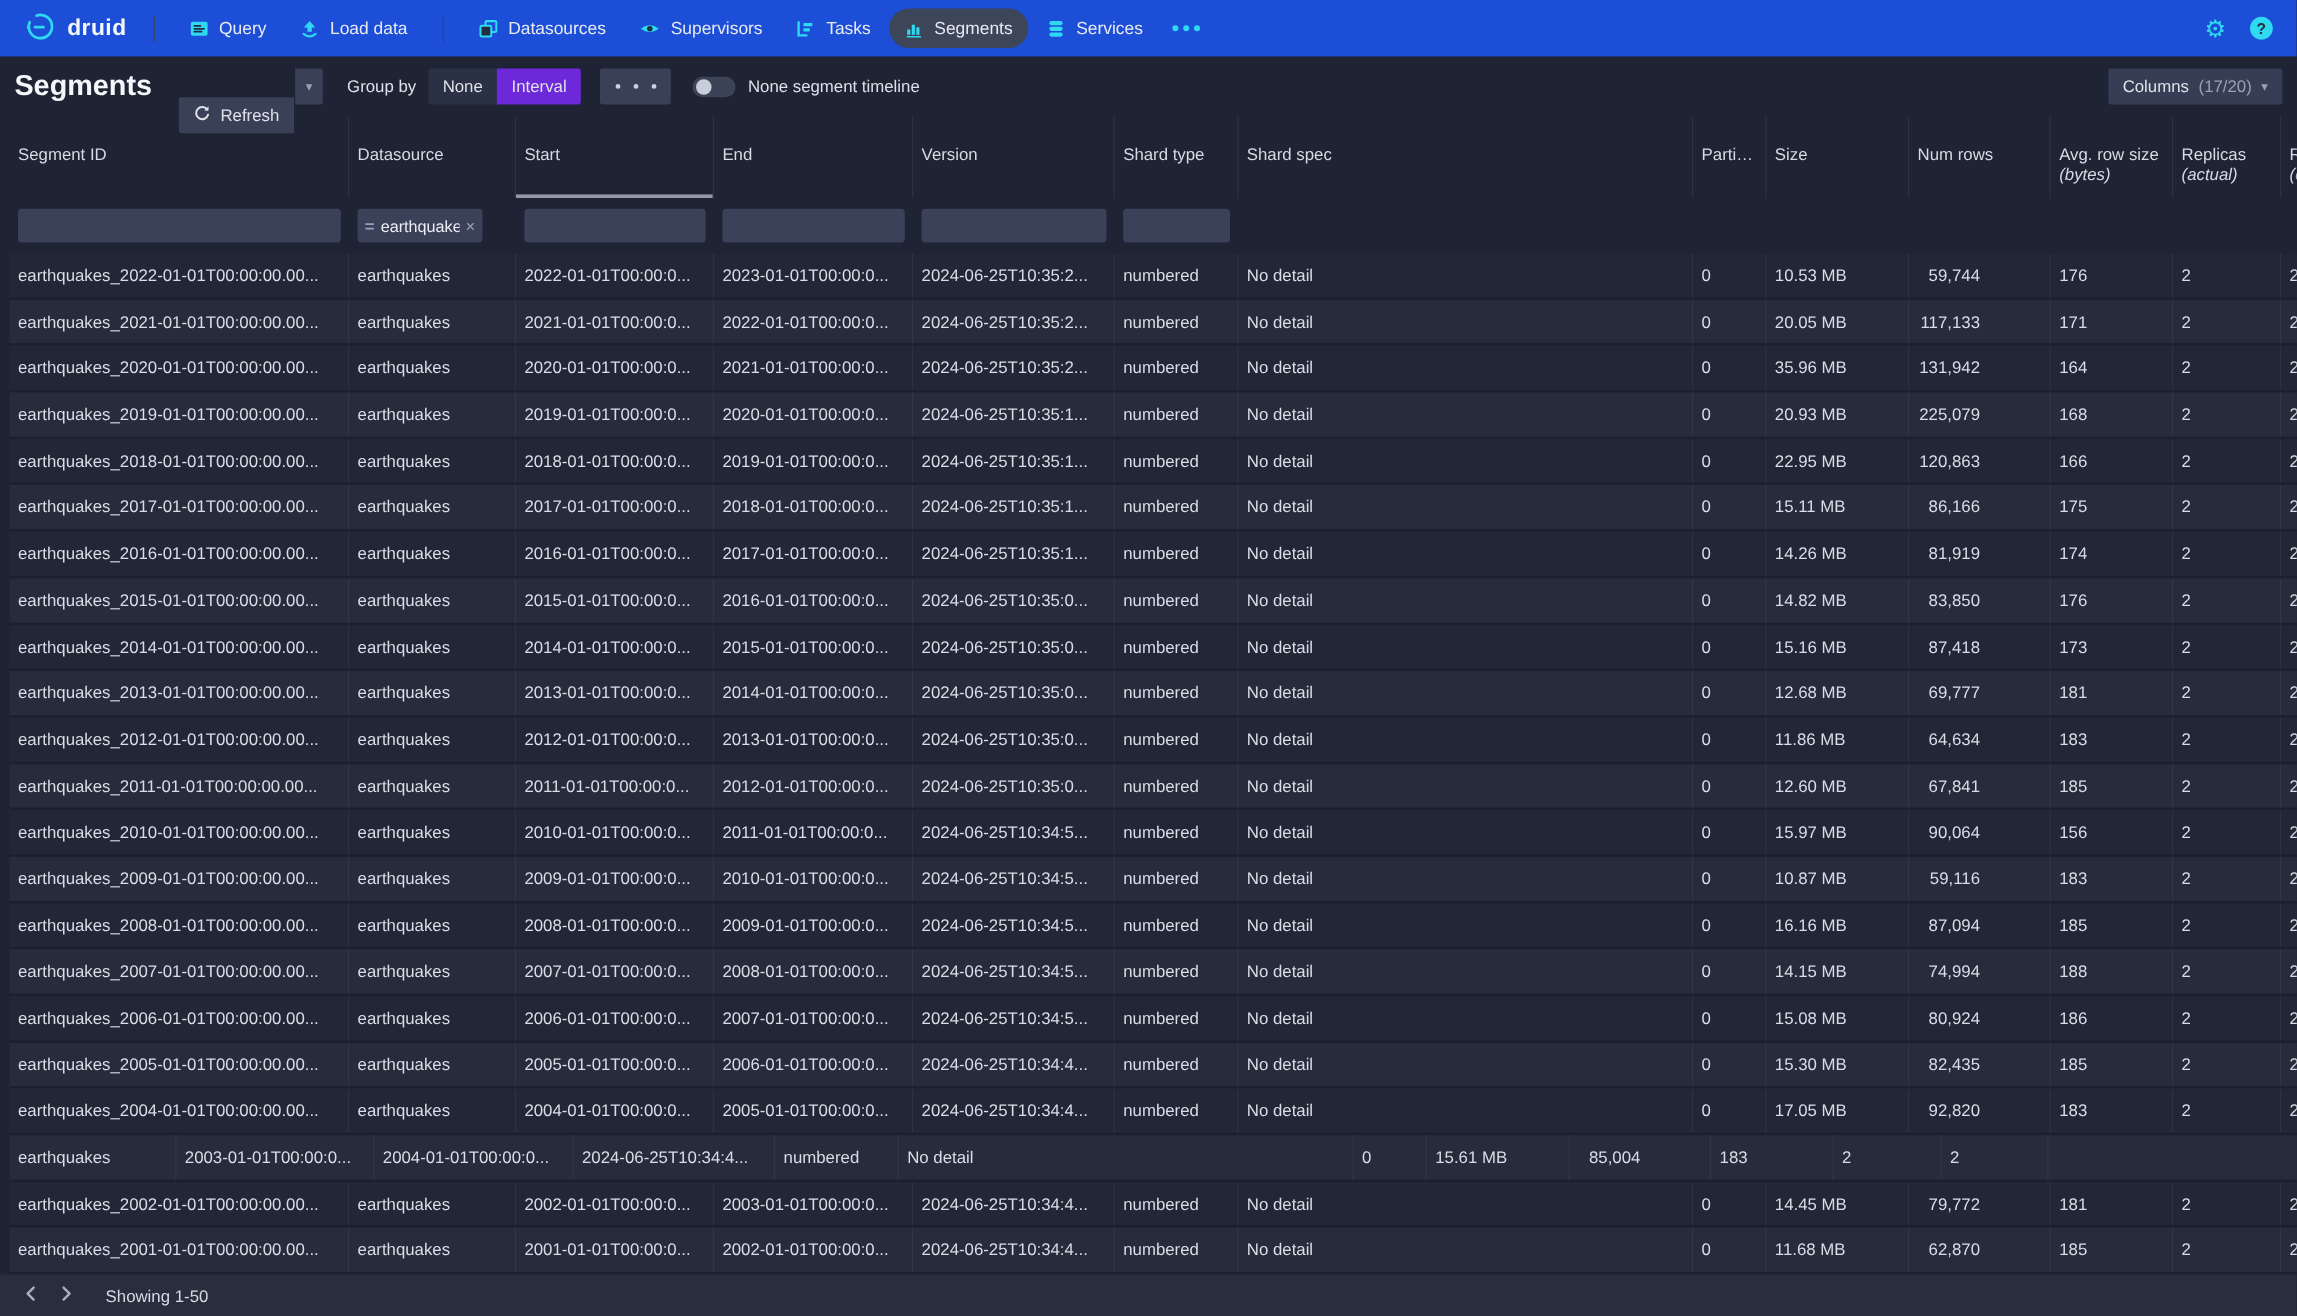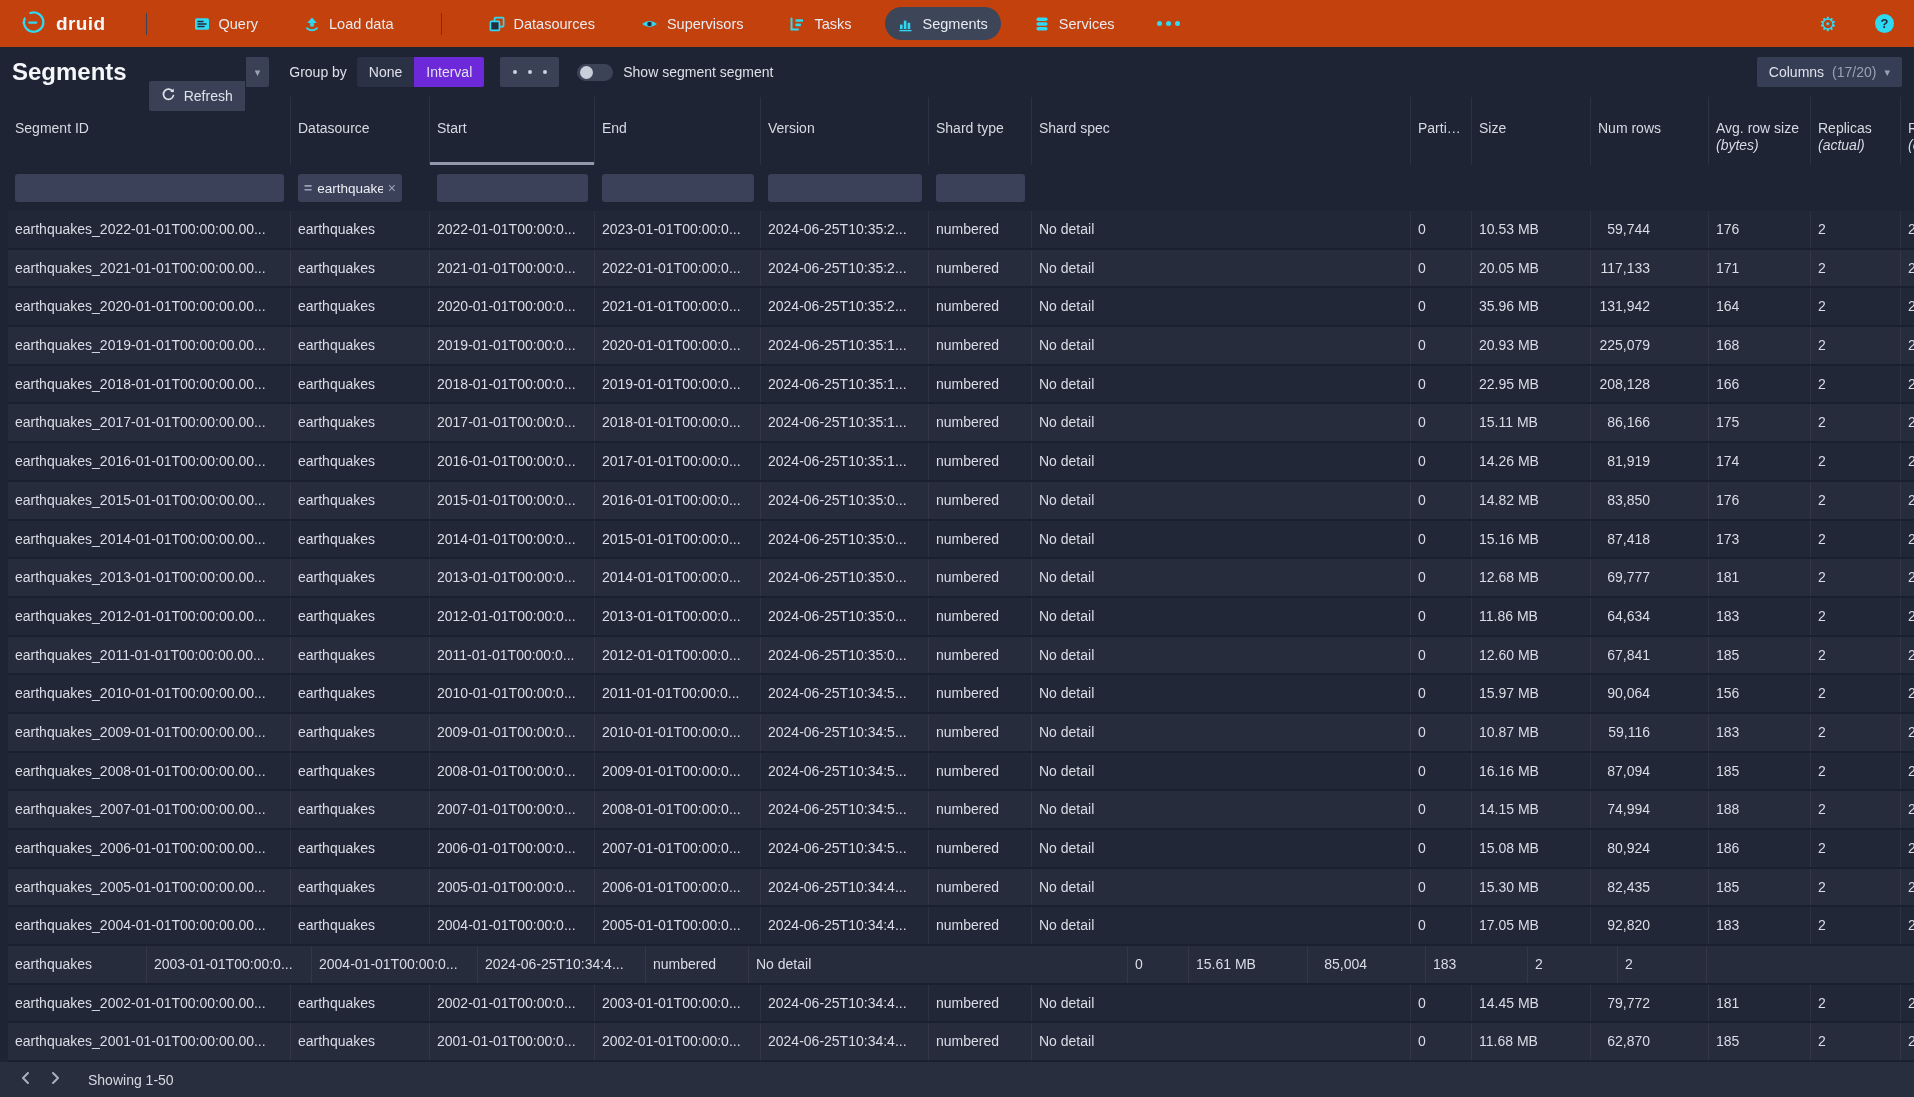--- a/index.html
+++ b/index.html
@@ -7,22 +7,22 @@
   body {
     background:#1e2434;
     font-family:"Liberation Sans", sans-serif;
     color:#dbdee7;
     font-size:14px;
   }
   .glyph { font-family:"DejaVu Sans", sans-serif; }
 
   
   .navbar {
-    height:47px; background:#c2410c; display:flex; align-items:center;
-    padding:11px 14px; gap:20px;
+    height:47px; background:#1d4ed8; display:flex; align-items:center;
+    padding:11px 14px; gap:2px;
   }
   .brand { display:flex; align-items:center; gap:9px; padding:0 6px; cursor:pointer; }
   .brand-word { color:#f5f7fb; font-size:19px; font-weight:700; letter-spacing:.4px; }
   .nav-divider { width:1px; height:22px; background:#3b4357; margin:0 14px; }
   .nav-item {
     display:flex; align-items:center; gap:9px; height:33px; padding:0 13px;
     color:#e9ebf2; font-size:14.5px; border-radius:17px; cursor:pointer; white-space:nowrap;
   }
   .nav-item.active { background:#3d4559; }
   .nav-item svg { display:block; }
@@ -233,21 +233,21 @@
 
   <button class="btn btn-more">
       <i></i>
       <i></i>
       <i></i>
     </button>
 
   <div class="switch">
       <div class="knob"></div>
     </div>
-  <span class="lbl" style="margin-left:10px">Show segment segment</span>
+  <span class="lbl" style="margin-left:10px">None segment timeline</span>
 
   <div class="toolbar-spacer"></div>
 
   <button class="btn btn-columns">
     <span>Columns</span>
     <span class="dim">(17/20)</span>
     <span class="caret glyph">▾</span>
   </button>
 </div>
 
@@ -364,21 +364,21 @@
       <div class="trow">
     <div class="cell c0">earthquakes_2018-01-01T00:00:00.00...</div>
     <div class="cell c1">earthquakes</div>
     <div class="cell c2">2018-01-01T00:00:0...</div>
     <div class="cell c3">2019-01-01T00:00:0...</div>
     <div class="cell c4">2024-06-25T10:35:1...</div>
     <div class="cell c5">numbered</div>
     <div class="cell c6">No detail</div>
     <div class="cell c7">0</div>
     <div class="cell c8">22.95 MB</div>
-    <div class="cell c9">208,128</div>
+    <div class="cell c9">120,863</div>
     <div class="cell c10">166</div>
     <div class="cell c11">2</div>
     <div class="cell c12">2</div>
   </div>
       <div class="trow">
     <div class="cell c0">earthquakes_2017-01-01T00:00:00.00...</div>
     <div class="cell c1">earthquakes</div>
     <div class="cell c2">2017-01-01T00:00:0...</div>
     <div class="cell c3">2018-01-01T00:00:0...</div>
     <div class="cell c4">2024-06-25T10:35:1...</div>

